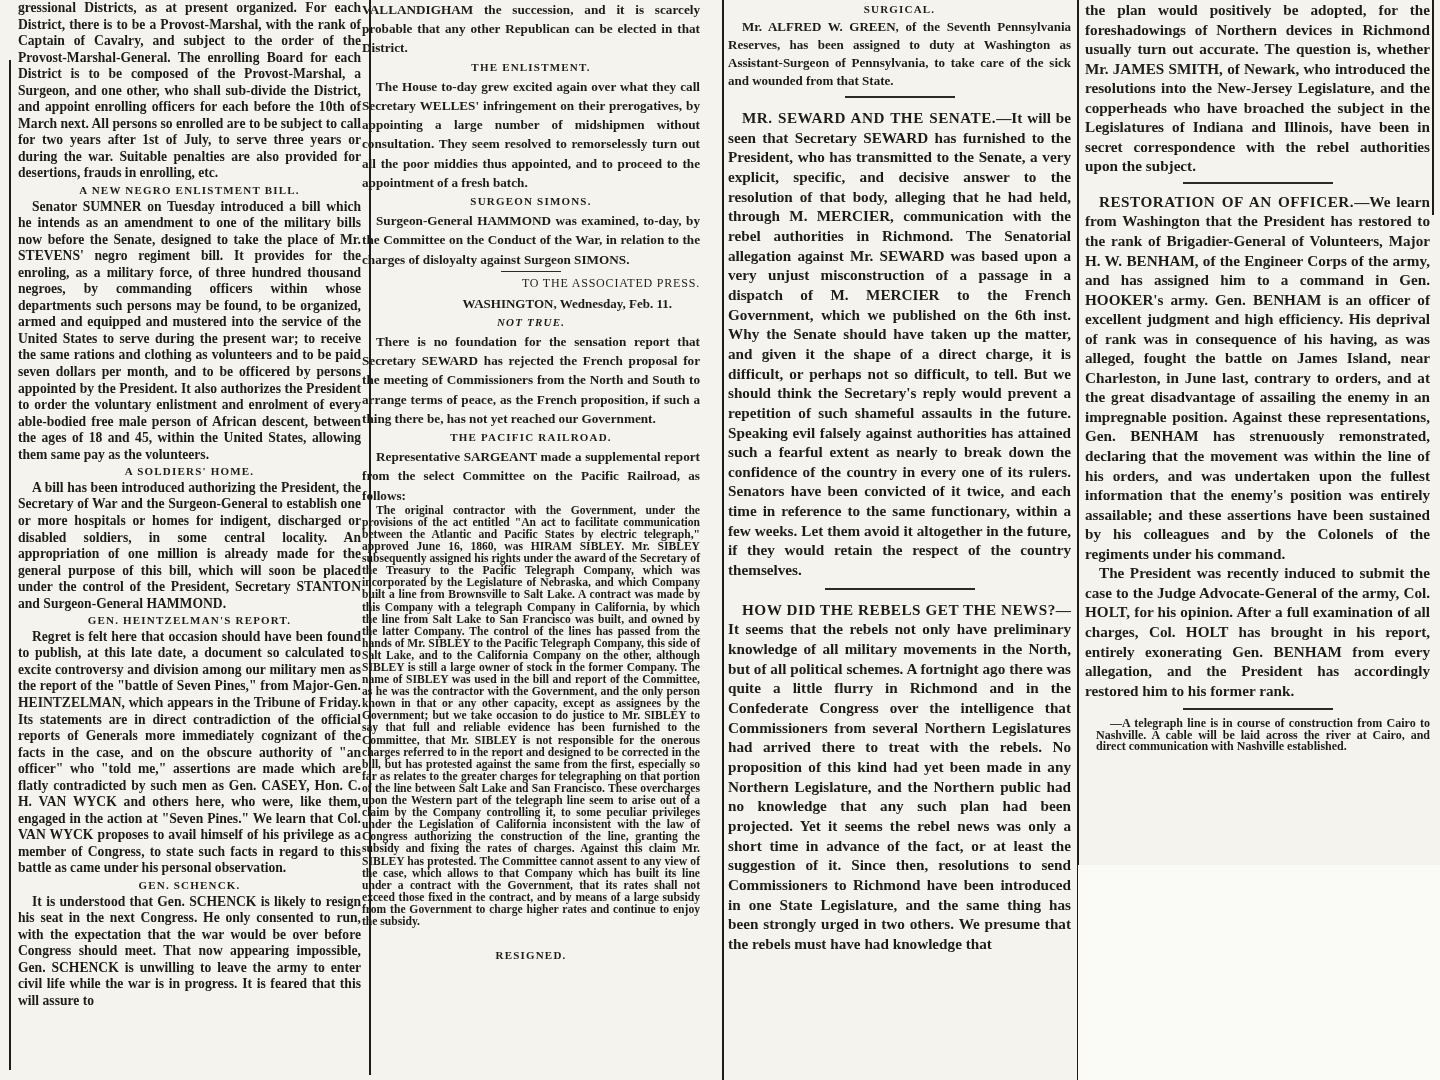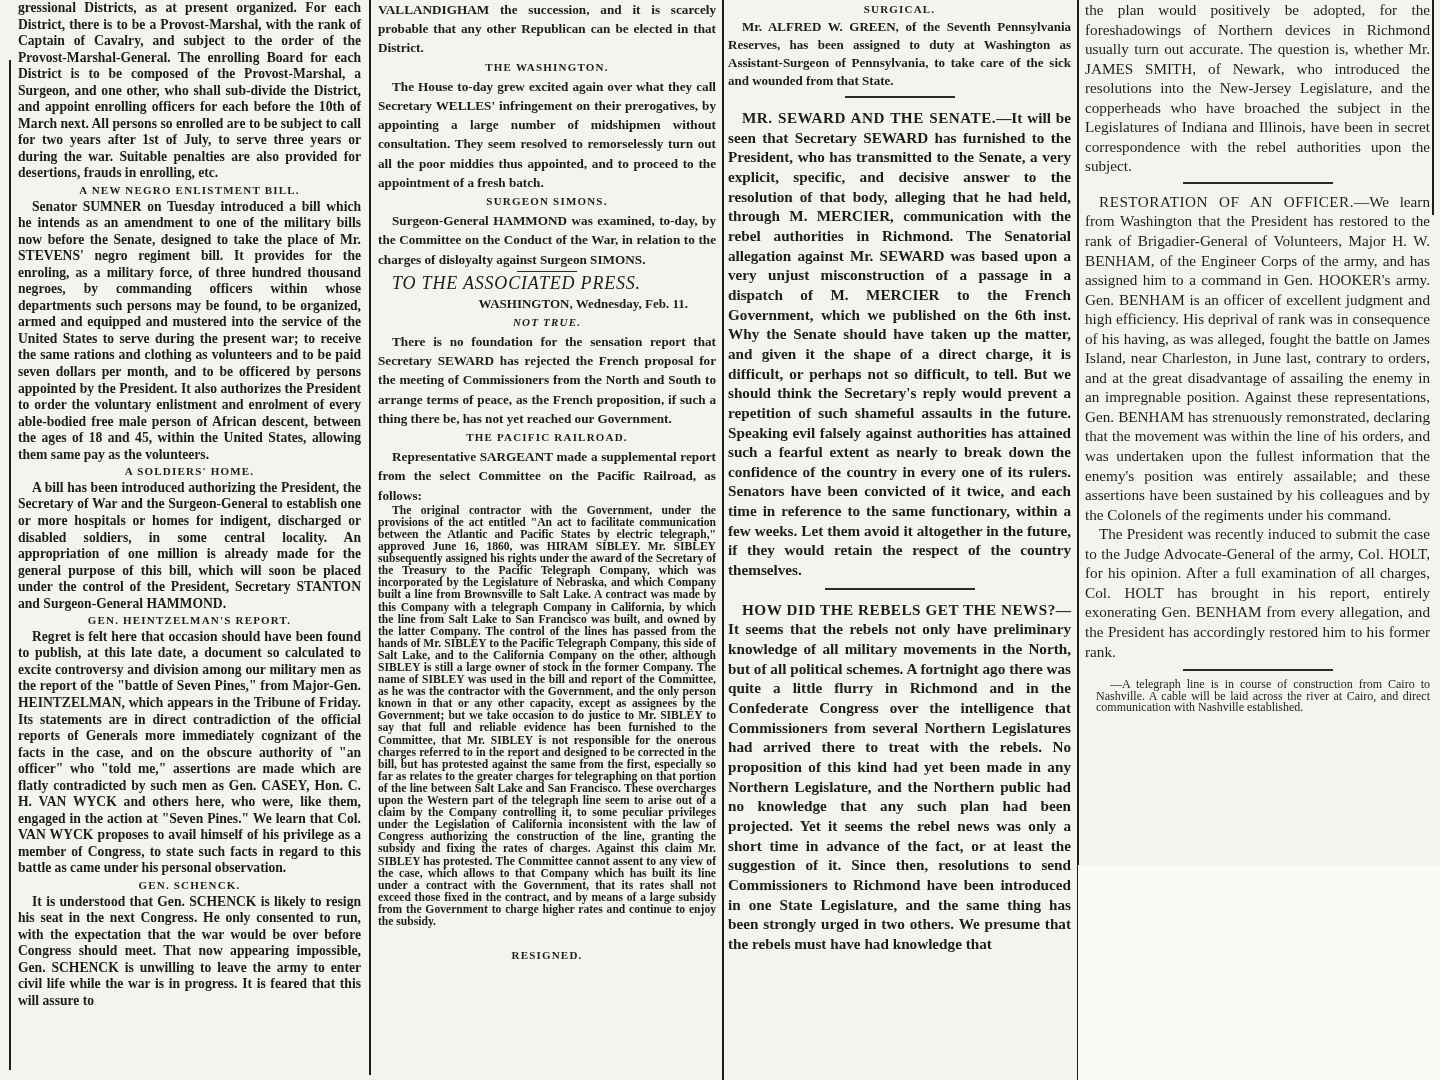--- a/index.html
+++ b/index.html
@@ -10,34 +10,33 @@
     color: #1c1c1a;
   }
   .page { position: relative; width: 1440px; height: 1080px; }
   .col {
     position: absolute; top: 0; box-sizing: border-box;
     text-align: justify; hyphens: auto;
   }
   .col p { margin: 0; text-indent: 14px; }
   .col p.noindent { text-indent: 0; }
   .c1 { left: 18px; width: 343px; font-size: 13.6px; line-height: 16.55px; font-weight: bold; }
-  .c2 { left: 378px; width: 338px; font-size: 13.2px; line-height: 19.2px; font-weight: bold; }
+  .c2 { left: 362px; width: 338px; font-size: 13.2px; line-height: 19.2px; font-weight: bold; }
   .c2 .small { font-size: 11.6px; line-height: 12.1px; font-weight: bold; }
   .c3 { left: 728px; width: 343px; font-size: 15.2px; line-height: 19.65px; font-weight: bold; }
   .c3 .top { font-size: 13px; line-height: 18px; }
-  .c4 { left: 1085px; width: 345px; font-size: 15.2px; line-height: 19.55px; font-weight: normal; }
+  .c4 { left: 1085px; width: 345px; font-size: 15.2px; line-height: 19.55px; font-weight: bold; }
   .c4 .small { font-size: 12px; line-height: 11.5px; margin-left: 11px; }
   .head {
     text-align: center; text-indent: 0 !important; letter-spacing: 1.2px;
     font-size: 11px; font-variant: small-caps; margin: 2px 0;
   }
   .bighead {
-    text-align: left; font-weight: normal; font-size: 18px; letter-spacing: 0.8px;
+    text-align: right; font-weight: normal; font-size: 12px; letter-spacing: 0.8px;
     margin: 6px 0 4px;
-    font-style: italic;
   }
   .dateline { text-align: right; font-size: 13px; padding-right: 28px; }
   .sc { font-variant: small-caps; letter-spacing: 0.5px; }
   .rule { display: block; height: 2px; background: #2a2a28; width: 110px; margin: 6px auto; }
   .rule.wide { width: 150px; }
   .vline { position: absolute; top: 0; width: 1.5px; background: #1c1c1a; }
   .paperedge { position: absolute; background: #fafaf7; }
 </style>
 </head>
 <body>
@@ -58,21 +57,21 @@
     <p class="head">A SOLDIERS' HOME.</p>
     <p>A bill has been introduced authorizing the President, the Secretary of War and the Surgeon-General to establish one or more hospitals or homes for indigent, discharged or disabled soldiers, in some central locality. An appropriation of one million is already made for the general purpose of this bill, which will soon be placed under the control of the President, Secretary STANTON and Surgeon-General HAMMOND.</p>
     <p class="head">GEN. HEINTZELMAN'S REPORT.</p>
     <p>Regret is felt here that occasion should have been found to publish, at this late date, a document so calculated to excite controversy and division among our military men as the report of the "battle of Seven Pines," from Major-Gen. HEINTZELMAN, which appears in the Tribune of Friday. Its statements are in direct contradiction of the official reports of Generals more immediately cognizant of the facts in the case, and on the obscure authority of "an officer" who "told me," assertions are made which are flatly contradicted by such men as Gen. CASEY, Hon. C. H. VAN WYCK and others here, who were, like them, engaged in the action at "Seven Pines." We learn that Col. VAN WYCK proposes to avail himself of his privilege as a member of Congress, to state such facts in regard to this battle as came under his personal observation.</p>
     <p class="head">GEN. SCHENCK.</p>
     <p>It is understood that Gen. SCHENCK is likely to resign his seat in the next Congress. He only consented to run, with the expectation that the war would be over before Congress should meet. That now appearing impossible, Gen. SCHENCK is unwilling to leave the army to enter civil life while the war is in progress. It is feared that this will assure to</p>
   </div>
 
   <div class="col c2">
     <p class="noindent">VALLANDIGHAM the succession, and it is scarcely probable that any other Republican can be elected in that District.</p>
-    <p class="head">THE WASHINGTON.</p>
+    <p class="head">THE ENLISTMENT.</p>
     <p>The House to-day grew excited again over what they call Secretary WELLES' infringement on their prerogatives, by appointing a large number of midshipmen without consultation. They seem resolved to remorselessly turn out all the poor middies thus appointed, and to proceed to the appointment of a fresh batch.</p>
     <p class="head">SURGEON SIMONS.</p>
     <p>Surgeon-General HAMMOND was examined, to-day, by the Committee on the Conduct of the War, in relation to the charges of disloyalty against Surgeon SIMONS.</p>
     <span class="rule" style="width:60px;height:1.5px;margin:2px auto;"></span>
     <p class="bighead">TO THE ASSOCIATED PRESS.</p>
     <p class="dateline">WASHINGTON, Wednesday, Feb. 11.</p>
     <p class="head" style="font-style:italic;">NOT TRUE.</p>
     <p>There is no foundation for the sensation report that Secretary SEWARD has rejected the French proposal for the meeting of Commissioners from the North and South to arrange terms of peace, as the French proposition, if such a thing there be, has not yet reached our Government.</p>
     <p class="head">THE PACIFIC RAILROAD.</p>
     <p>Representative SARGEANT made a supplemental report from the select Committee on the Pacific Railroad, as follows:</p>

